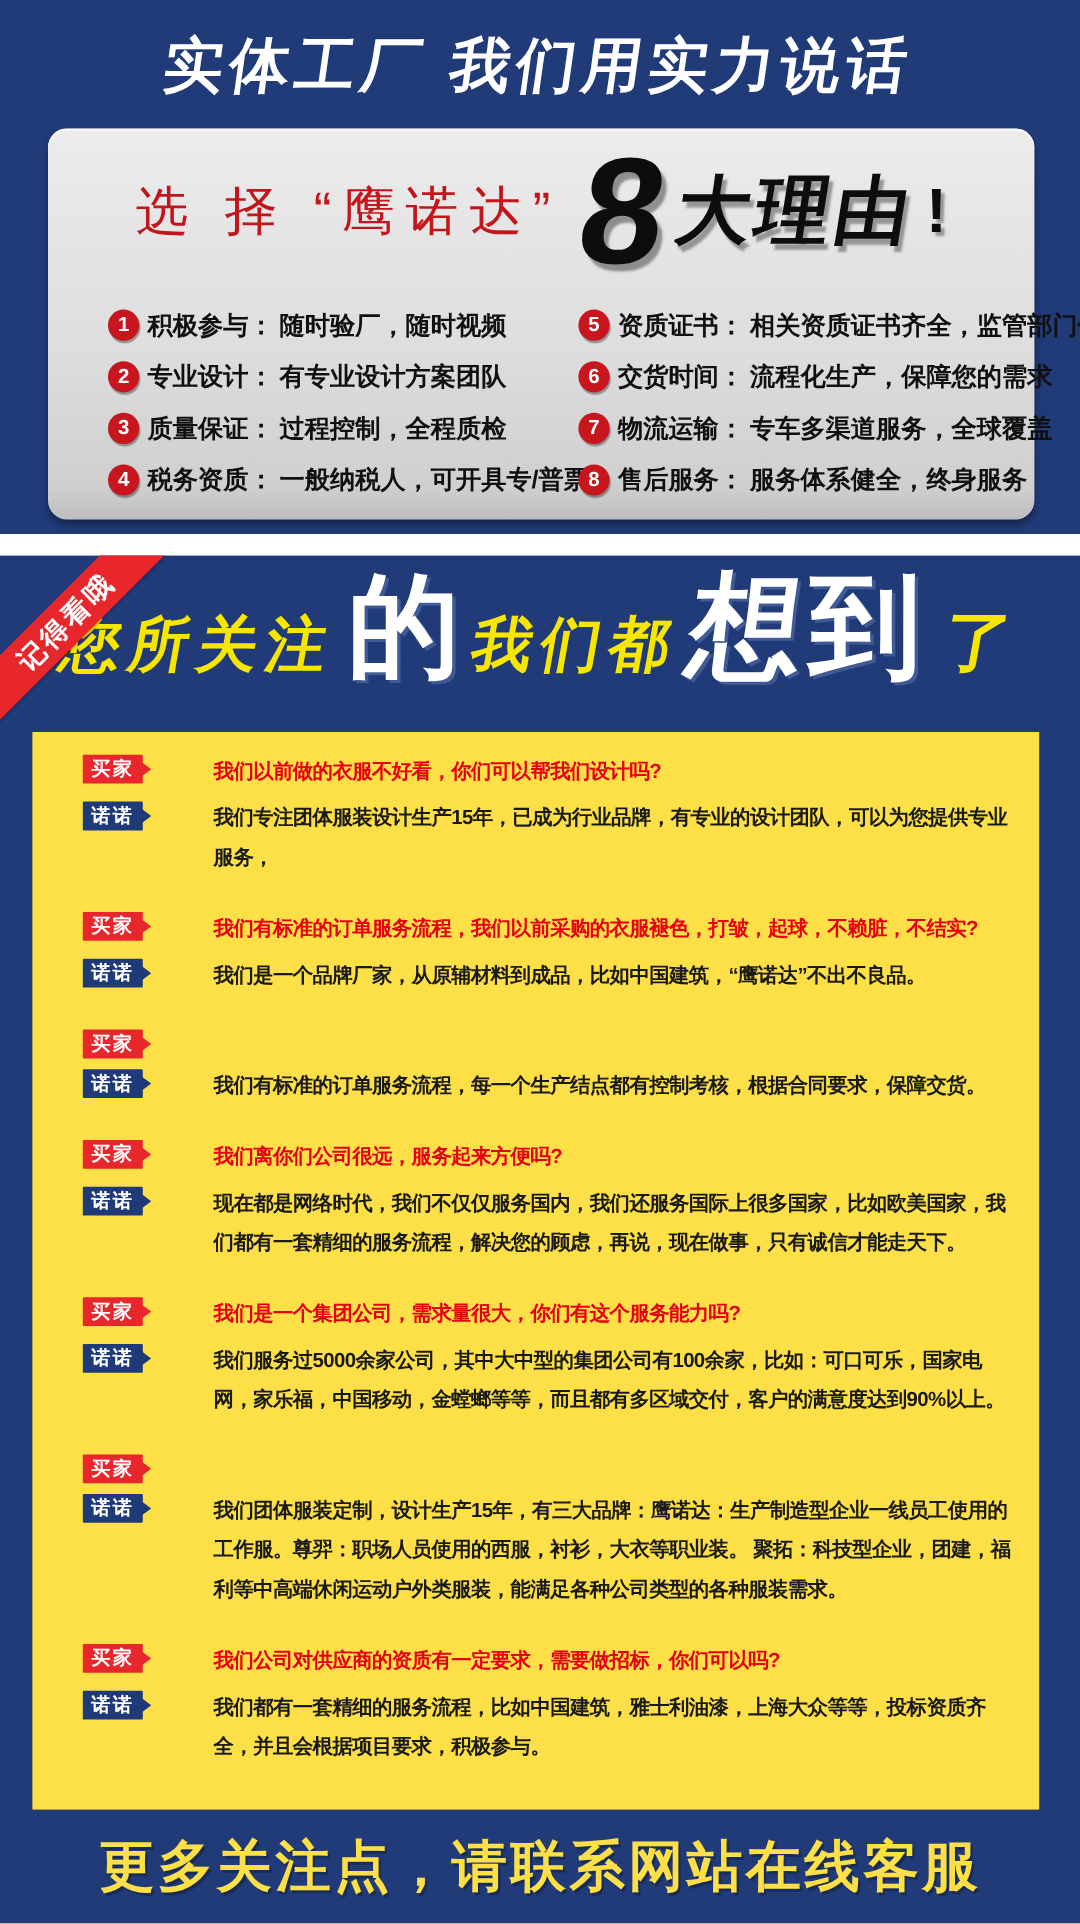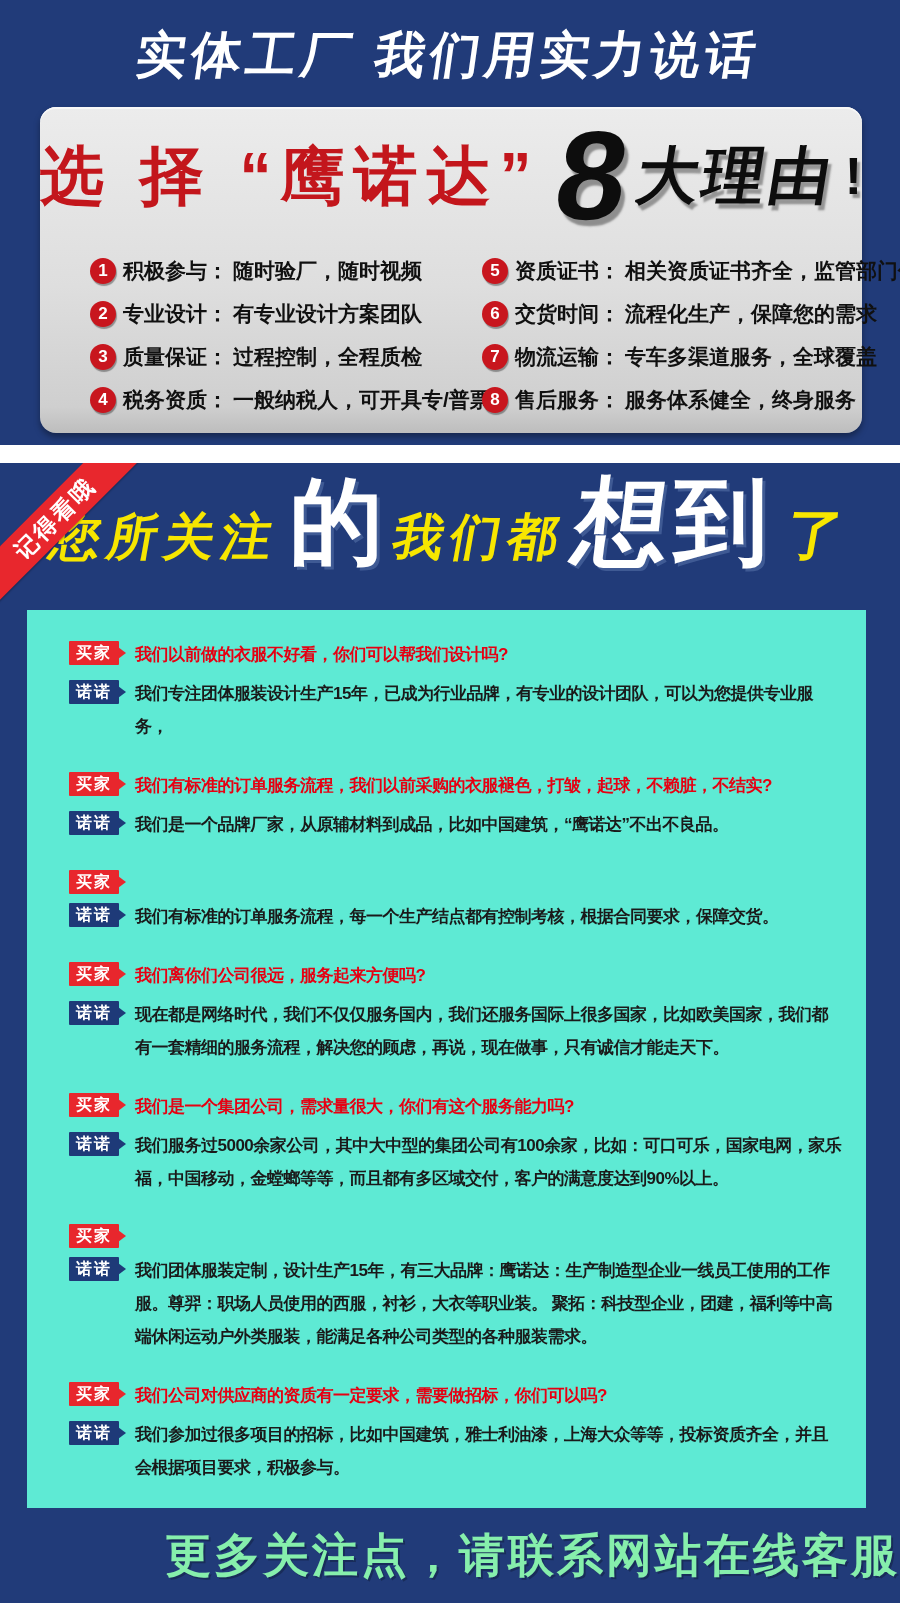--- a/index.html
+++ b/index.html
@@ -16,21 +16,21 @@
     color:#ffffff; font-size:50px; font-weight:900; letter-spacing:5px;
     transform:skewX(-8deg); white-space:nowrap;
   }
   .reasons-box {
     margin:18px 38px 0 40px; height:326px; border-radius:16px;
     background:linear-gradient(180deg,#ececec 0%,#dedede 55%,#cfcfcf 92%,#bdbdbd 100%);
     box-shadow:inset 0 2px 0 #f7f7f7, 0 4px 6px rgba(0,0,0,0.35);
     padding-top:10px;
   }
   .box-title { display:flex; justify-content:center; align-items:center; height:118px; white-space:nowrap; }
-  .title-red  { color:#c3161c; font-size:64px; font-weight:700; letter-spacing:9px;text-align:center; }
+  .title-red  { color:#c3161c; font-size:44px; font-weight:400; letter-spacing:9px;text-align:center; }
   .title-8 {
     font-size:126px; font-weight:900; color:#0d0d0d; line-height:1;
     transform:skewX(-8deg); margin:0 10px 0 16px;
     text-shadow:5px 6px 2px rgba(95,95,95,0.65);
   }
   .title-black {
     font-size:62px; font-weight:900; color:#0d0d0d; letter-spacing:4px;
     transform:skewX(-9deg); text-shadow:4px 5px 2px rgba(95,95,95,0.6);
   }
   .title-exclaim {
@@ -69,46 +69,46 @@
     transform:skewX(-10deg); letter-spacing:7px; margin:0 6px;
   }
   .seg-w {
     color:#ffffff; font-size:94px; font-weight:900; display:inline-block;
     line-height:0.95; letter-spacing:0; text-shadow:3px 3px 0 rgba(120,150,200,0.35);
   }
   .seg-w.skew { transform:skewX(-7deg); }
   .seg-y.small-end { font-size:56px; margin-left:14px; }
 
   .qa-panel {
-    margin:0 34px 0 27px; height:898px; background:#5eead4;
-    padding:28px 22px 0 42px; overflow:hidden;
+    margin:0 34px 0 27px; height:898px; background:#fde047;
+    padding:16px 22px 0 42px; overflow:hidden;
   }
   .qa-group { margin-bottom:26px; }
   .qa-row { display:flex; align-items:flex-start; margin-bottom:6px; }
   .qa-tag {
     flex:0 0 auto; width:50px; height:24px; margin:3px 16px 0 0;
     color:#ffffff; font-size:16px; font-weight:bold; letter-spacing:2px;
     display:flex; align-items:center; justify-content:center; position:relative;
     border-radius:1px;
   }
   .qa-tag::after {
     content:""; position:absolute; right:-7px; top:50%; transform:translateY(-50%);
     border:6px solid transparent; border-right:none; border-left-width:8px;
   }
   .qa-tag.buyer  { background:#e8272d; }
   .qa-tag.buyer::after  { border-left-color:#e8272d; }
   .qa-tag.seller { background:#1e3a78; }
   .qa-tag.seller::after { border-left-color:#1e3a78; }
-  .qa-text { font-size:17px; letter-spacing:-0.5px; line-height:33px; }
+  .qa-text { font-size:17px; letter-spacing:-0.5px; line-height:33px;margin-left:43px; }
   .q-text { color:#e60012; font-weight:700; }
   .a-text { color:#1a1a1a; font-weight:600; }
 
   .footer-band {
-    height:95px; display:flex; align-items:center; justify-content:flex-end;
-    color:#86efac; font-size:46px; font-weight:900; letter-spacing:3px; white-space:nowrap;
+    height:95px; display:flex; align-items:center; justify-content:center;
+    color:#fde047; font-size:46px; font-weight:900; letter-spacing:3px; white-space:nowrap;
     text-shadow:2px 2px 0 rgba(0,0,0,0.25);
   }
 </style>
 </head>
 <body>
 
 <div class="section1">
   <div class="header-title">实体工厂 我们用实力说话</div>
 
   <div class="reasons-box">
@@ -244,21 +244,21 @@
       </div>
     </div>
 
     <div class="qa-group">
       <div class="qa-row">
         <span class="qa-tag buyer">买家</span>
         <span class="qa-text q-text">我们公司对供应商的资质有一定要求，需要做招标，你们可以吗?</span>
       </div>
       <div class="qa-row">
         <span class="qa-tag seller">诺诺</span>
-        <span class="qa-text a-text">我们参加过很多项目的招标，比如中国建筑，雅士利油漆，上海大众等等，投标资质齐全，并且会根据项目要求，积极参与。</span>
+        <span class="qa-text a-text">我们都有一套精细的服务流程，比如中国建筑，雅士利油漆，上海大众等等，投标资质齐全，并且会根据项目要求，积极参与。</span>
       </div>
     </div>
 
   </div>
 
   <div class="footer-band">
     <span>更多关注点，请联系网站在线客服</span>
   </div>
 </div>
 

